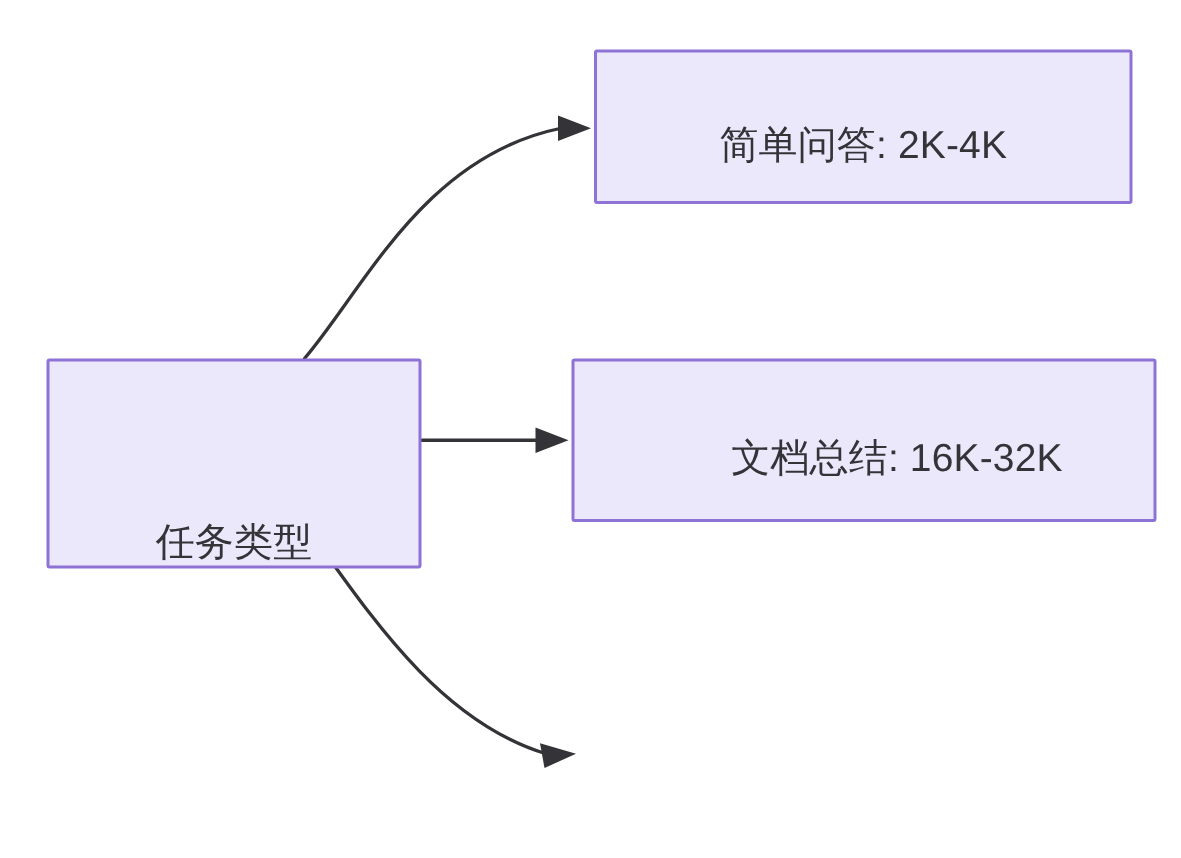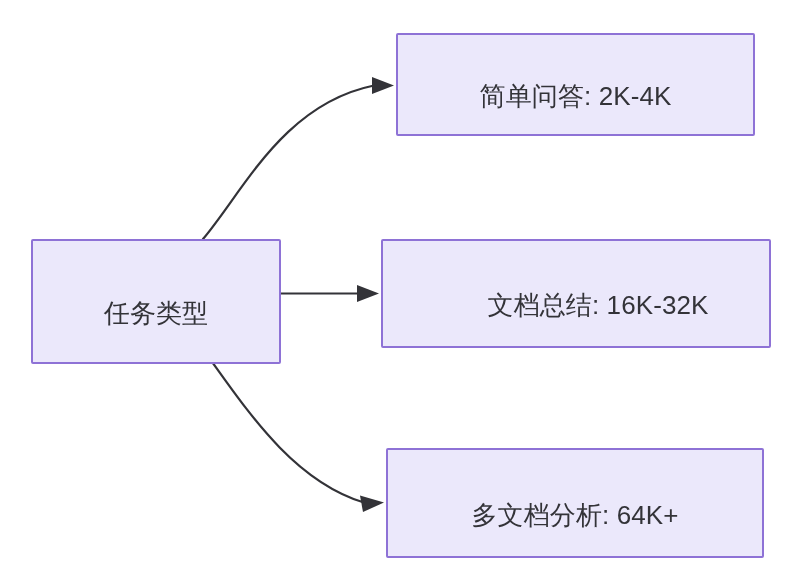--- a/index.html
+++ b/index.html
@@ -40,21 +40,21 @@
   .node-label {
     color: #333338;
     font-size: 26px;
     line-height: 1.25;
     font-weight: 400;
     white-space: nowrap;
     letter-spacing: 0.1px;
     margin-top: 24px;
   }
   
-  #node-root      { left: 31px;  top: 239px; width: 250px; height: 125px; }
+  #node-root      { left: 31px;  top: 239px; width: 250px; height: 140px; align-items: flex-end; }
   #node-simple-qa { left: 396px; top: 33px;  width: 359px; height: 103px; }
   #node-doc-sum   { left: 381px; top: 239px; width: 390px; height: 109px; padding-left: 44px; }
   #node-multi-doc { left: 386px; top: 448px; width: 378px; height: 110px; }
   .edge-path {
     fill: none;
     stroke: #333338;
     stroke-width: 2.2;
     stroke-linecap: round;
   }
   .edge-head {
@@ -90,17 +90,14 @@
   </div>
 
   <div class="node" id="node-simple-qa">
     <span class="node-label">简单问答: 2K-4K</span>
   </div>
 
   <div class="node" id="node-doc-sum">
     <span class="node-label">文档总结: 16K-32K</span>
   </div>
 
-  <div class="node" id="node-multi-doc">
-    <span class="node-label">多文档分析: 64K+</span>
-  </div>
 
 </div>
 
 </body></html>

